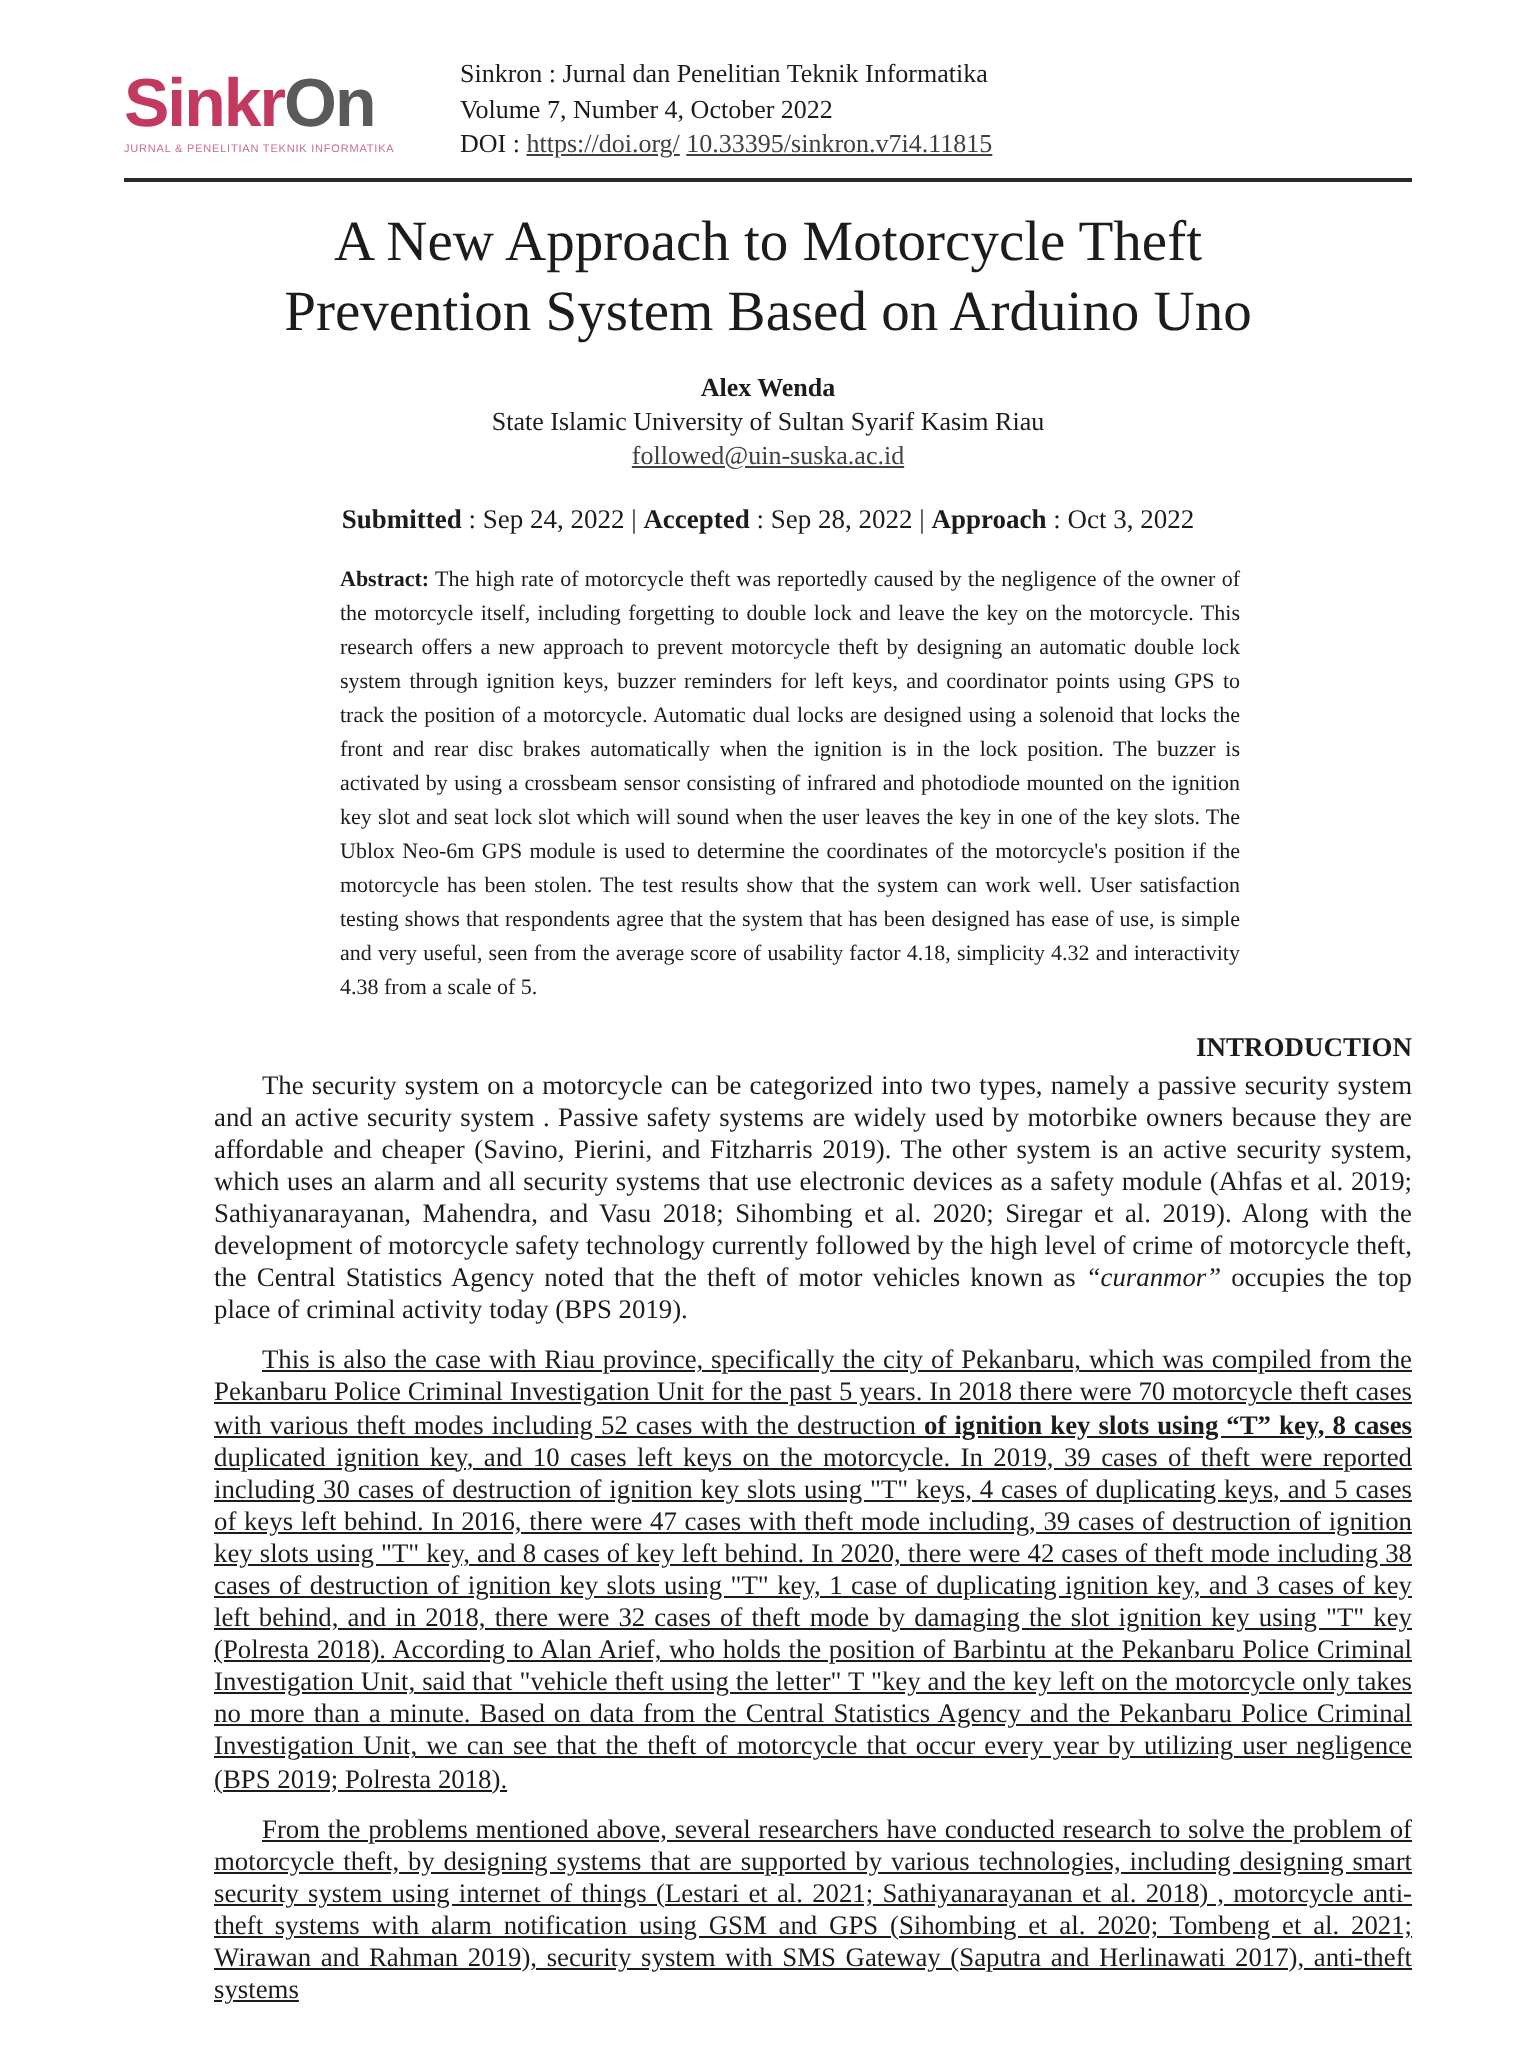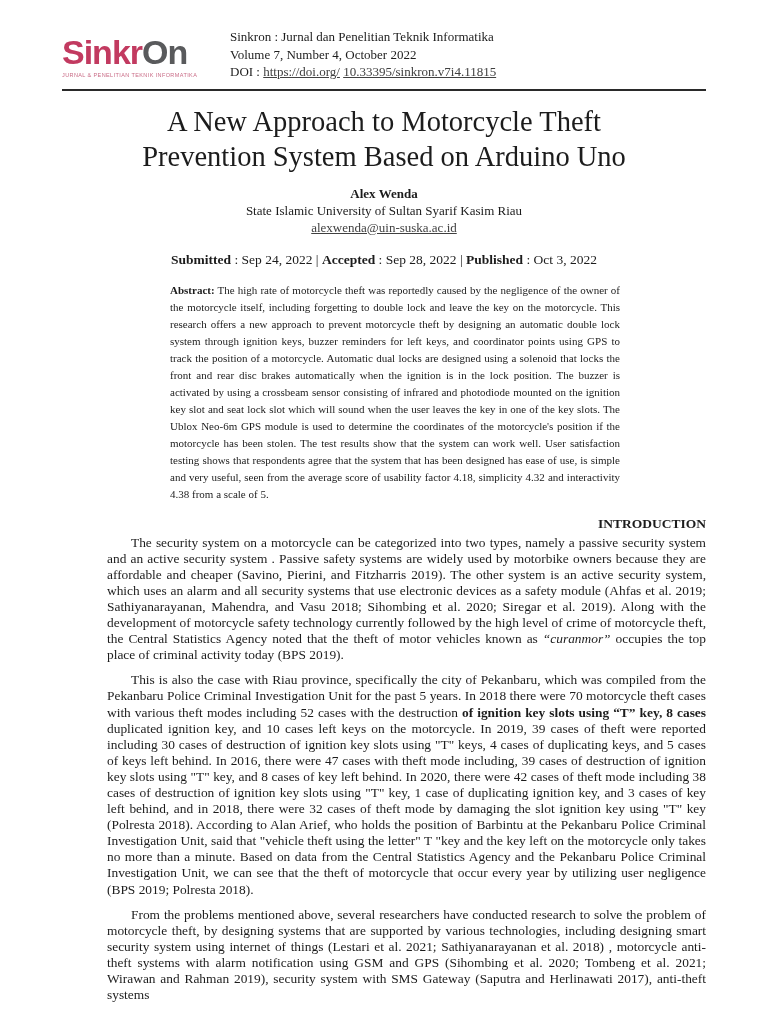--- a/index.html
+++ b/index.html
@@ -25,21 +25,21 @@
   .authors { text-align:center; font-size:13px; line-height:1.3; margin-top:11px; }
   .authors .name { font-weight:bold; }
   .dates { text-align:center; font-size:13.5px; margin-top:15px; }
   b { font-weight:bold; }
   
   .abstract-wrap { margin:14px 86px 0 108px; font-size:11px; line-height:17px; text-align:justify; }
   .keywords { margin-top:17px; }
   
   .sec-head { text-align:right; font-weight:bold; font-size:13.5px; margin-top:13px; }
   .para { font-size:13.4px; line-height:16.1px; text-align:justify; text-indent:24px; margin-top:3px;margin-left:45px; }
-  .para + .para { margin-top:9px; }
+  .para + .para { margin-top:9px;text-decoration:underline; }
   .ital { font-style:italic; }
   .semibold { font-weight:bold; }
 </style>
 </head>
 <body>
 
 <div class="page">
 
   <div class="hdr">
     <div class="logo-block">
@@ -55,25 +55,25 @@
   <div class="rule"></div>
 
   <div class="title">
     <div>A New Approach to Motorcycle Theft</div>
     <div>Prevention System Based on Arduino Uno</div>
   </div>
 
   <div class="authors">
     <div class="name">Alex Wenda</div>
     <div>State Islamic University of Sultan Syarif Kasim Riau</div>
-    <div><a class="lnk" href="#">alexwenda@uin-suska.ac.id</a></div>
+    <div><a class="lnk" href="#">followed@uin-suska.ac.id</a></div>
   </div>
 
   <div class="dates">
-    <b>Submitted</b><span> : Sep 24, 2022 | </span><b>Accepted</b><span> : Sep 28, 2022 | </span><b>Published</b><span> : Oct 3, 2022</span>
+    <b>Submitted</b><span> : Sep 24, 2022 | </span><b>Accepted</b><span> : Sep 28, 2022 | </span><b>Approach</b><span> : Oct 3, 2022</span>
   </div>
 
   <div class="abstract-wrap">
     <div><b>Abstract:</b><span> The high rate of motorcycle theft was reportedly caused by the negligence of the owner of the motorcycle itself, including forgetting to double lock and leave the key on the motorcycle. This research offers a new approach to prevent motorcycle theft by designing an automatic double lock system through ignition keys, buzzer reminders for left keys, and coordinator points using GPS to track the position of a motorcycle. Automatic dual locks are designed using a solenoid that locks the front and rear disc brakes automatically when the ignition is in the lock position. The buzzer is activated by using a crossbeam sensor consisting of infrared and photodiode mounted on the ignition key slot and seat lock slot which will sound when the user leaves the key in one of the key slots. The Ublox Neo-6m GPS module is used to determine the coordinates of the motorcycle's position if the motorcycle has been stolen. The test results show that the system can work well. User satisfaction testing shows that respondents agree that the system that has been designed has ease of use, is simple and very useful, seen from the average score of usability factor 4.18, simplicity 4.32 and interactivity 4.38 from a scale of 5.</span></div>
   </div>
 
   <div class="sec-head">INTRODUCTION</div>
 
   <div class="para"><span>The security system on a motorcycle can be categorized into two types, namely a passive security system and an active security system . Passive safety systems are widely used by motorbike owners because they are affordable and cheaper (Savino, Pierini, and Fitzharris 2019). The other system is an active security system, which uses an alarm and all security systems that use electronic devices as a safety module (Ahfas et al. 2019; Sathiyanarayanan, Mahendra, and Vasu 2018; Sihombing et al. 2020; Siregar et al. 2019). Along with the development of motorcycle safety technology currently followed by the high level of crime of motorcycle theft, the Central Statistics Agency noted that the theft of motor vehicles known as </span><span class="ital">“curanmor”</span><span> occupies the top place of criminal activity today (BPS 2019).</span></div>
 

